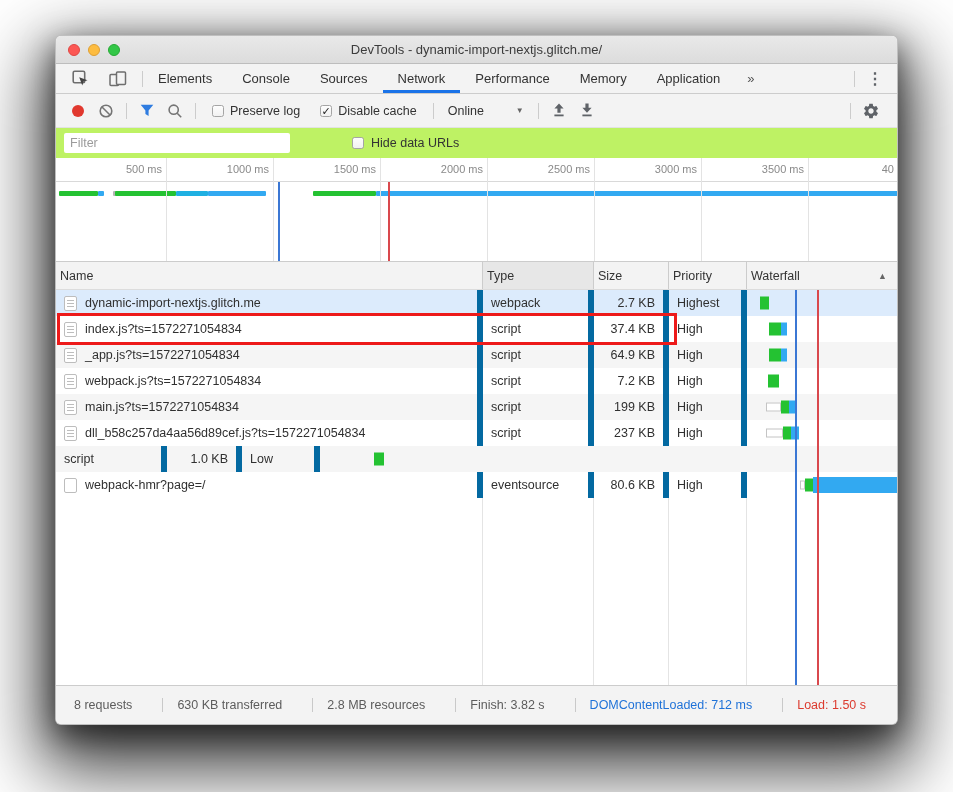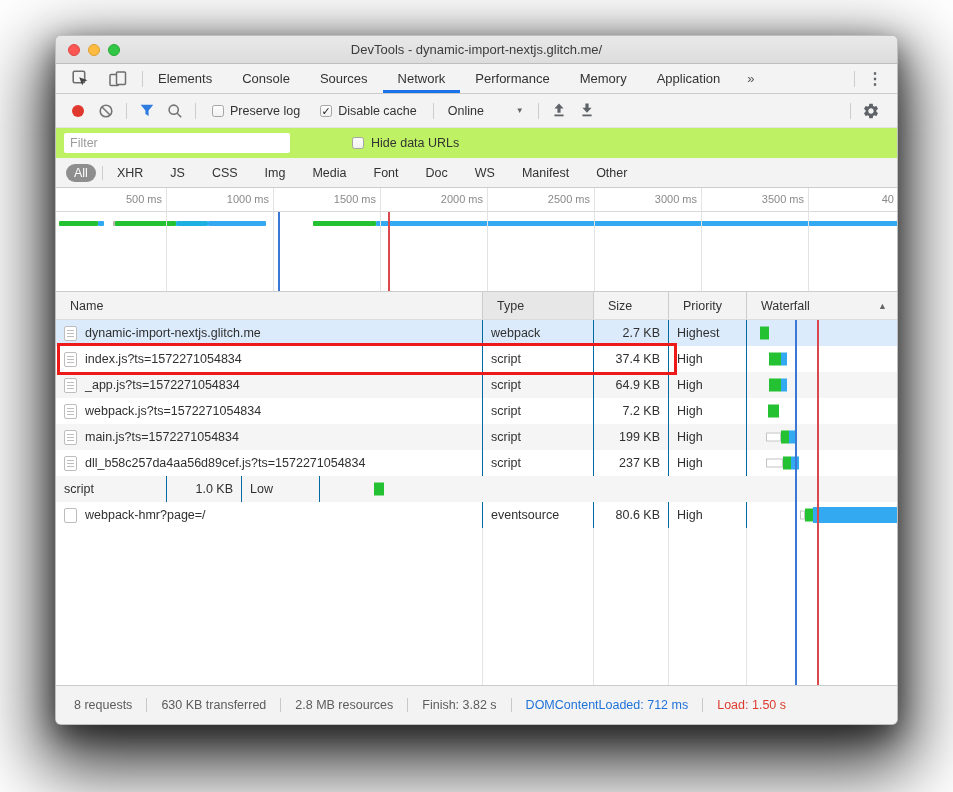--- a/index.html
+++ b/index.html
@@ -74,33 +74,33 @@
   .ov-label { position:absolute; top:5px; width:60px; text-align:right; font-size:11px; color:#8a8a8a; }
   .ov-bars { position:absolute; inset:0; }
   .ov-bars .wbar { top:33px; height:5px; transform:none; border-radius:1px; }
   .ov-line { position:absolute; top:24px; bottom:0; width:2px; }
   .ov-line.blue { background:#3b77d4; }
   .ov-line.red { background:#d9484d; }
 
   
   .thead { height:28px; flex:0 0 28px; background:#f3f3f3; border-bottom:1px solid #dcdcdc;
     display:flex; font-size:12.5px; color:#333; }
-  .hcell { display:flex; align-items:center; padding-left:14px; border-right:1px solid #ccc; }
+  .hcell { display:flex; align-items:center; padding-left:4px; border-right:1px solid #ccc; }
   .hcell.name { flex:1; }
   .hcell.type { width:111px; background:#e7e7e7; }
   .hcell.size { width:75px; }
   .hcell.priority { width:78px; }
   .hcell.waterfall { width:150px; border-right:none; position:relative; }
   .sort-arrow { position:absolute; right:10px; font-size:9px; color:#666; }
 
   .tbody { flex:1; position:relative; display:flex; flex-direction:column; background:#fff; overflow:hidden; }
   .row { height:26px; flex:0 0 26px; display:flex; font-size:12.5px; color:#303030; }
   .row:nth-child(odd) { background:#f5f5f5; }
   .row:nth-child(1) { background:#dcebfc; }
-  .cell { display:flex; align-items:center; border-right:1px solid #0369a1; overflow:hidden; white-space:nowrap; }
+  .cell { display:flex; align-items:center; border-right:6px solid #0369a1; overflow:hidden; white-space:nowrap; }
   .cell.name { flex:1; padding-left:8px; gap:8px; }
   .cell.type { width:111px; padding-left:8px; }
   .cell.size { width:75px; justify-content:flex-end; padding-right:8px; }
   .cell.priority { width:78px; padding-left:8px; }
   .cell.waterfall { width:150px; border-right:none; position:relative; }
   .filler { flex:1; display:flex; }
   .fcell { border-right:1px solid #e4e4e4; }
   .fcell.name { flex:1; } .fcell.type { width:111px; } .fcell.size { width:75px; }
   .fcell.priority { width:78px; } .fcell.waterfall { width:150px; border-right:none; }
 
@@ -119,21 +119,21 @@
 
   .body-line { position:absolute; top:0; bottom:0; width:2px; z-index:3; }
   .body-line.blue { background:#3b77d4; }
   .body-line.red { background:#d9484d; }
 
   .red-annotation { position:absolute; left:1px; top:23px; width:620px; height:32px;
     border:3px solid #ed1a1a; z-index:5; }
 
   
   .statusbar { height:39px; flex:0 0 39px; background:#f3f3f3; border-top:1px solid #ccc;
-    display:flex; align-items:center; font-size:12.5px; color:#5c5c5c; padding:0 4px; }
+    display:flex; align-items:center; font-size:12.5px; color:#5c5c5c; padding:0 4px;gap:16px; }
   .sb-item { padding:0 14px; }
   .sb-item + .sb-item { border-left:1px solid #c9c9c9; }
   .sb-item.dcl { color:#1f72d8; }
   .sb-item.load { color:#dc3a2e; }
 
   svg { display:block; }
 </style>
 </head>
 <body>
 
@@ -253,34 +253,20 @@
   </div>
 
   <div class="filterrow">
     <input class="filter-input" placeholder="Filter" style="">
     <span class="hide-urls cb-group">
       <span class="cb"></span>
       <span class="cb-label">Hide data URLs</span>
     </span>
   </div>
 
-  <div class="pillsrow">
-    <span class="pill selected">All</span>
-    <span class="pill-div"></span>
-    <span class="pill">XHR</span>
-    <span class="pill">JS</span>
-    <span class="pill">CSS</span>
-    <span class="pill">Img</span>
-    <span class="pill">Media</span>
-    <span class="pill">Font</span>
-    <span class="pill">Doc</span>
-    <span class="pill">WS</span>
-    <span class="pill">Manifest</span>
-    <span class="pill">Other</span>
-  </div>
 
   <div class="overview">
     <div class="ov-labelline"></div>
     <div class="ov-bars">
           <div class="wbar g" style="left: 3px; width: 39px;"></div>
           <div class="wbar b" style="left: 42px; width: 6px;"></div>
           <div class="wbar gray" style="left: 57px; width: 3px;"></div>
           <div class="wbar g" style="left: 59px; width: 61px;"></div>
           <div class="wbar b2" style="left: 120px; width: 32px;"></div>
           <div class="wbar b" style="left: 152px; width: 58px;"></div>

